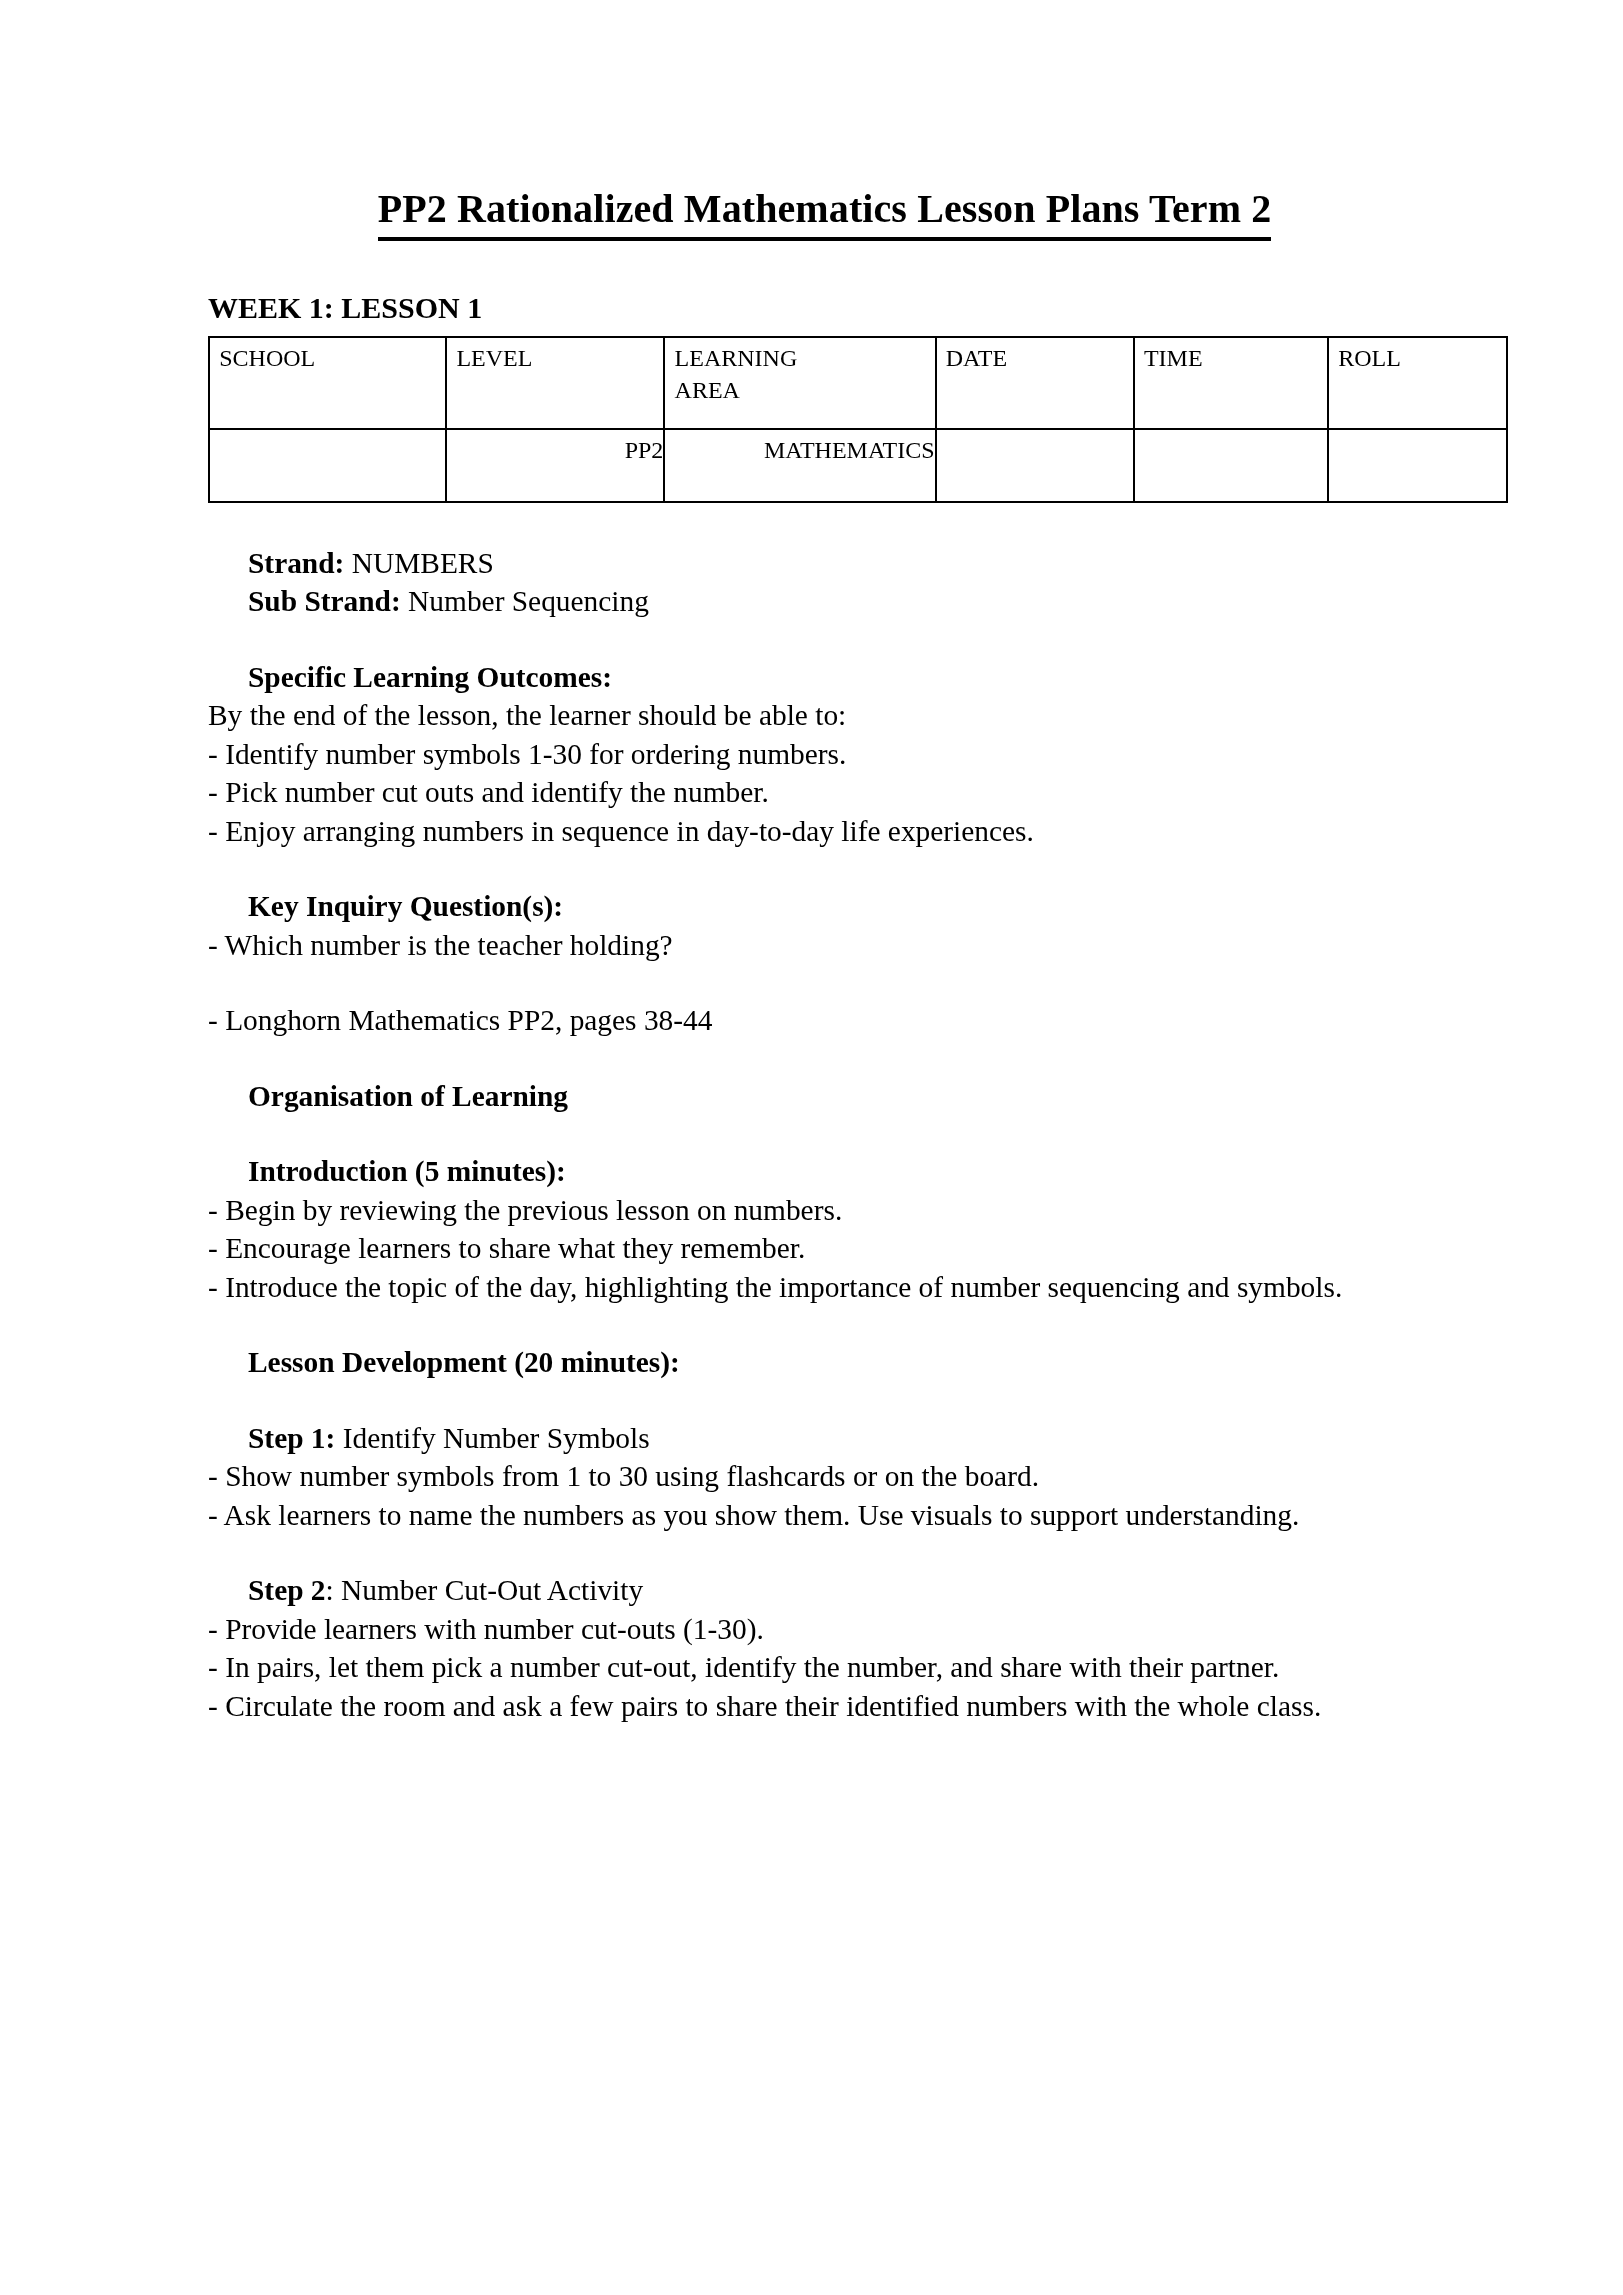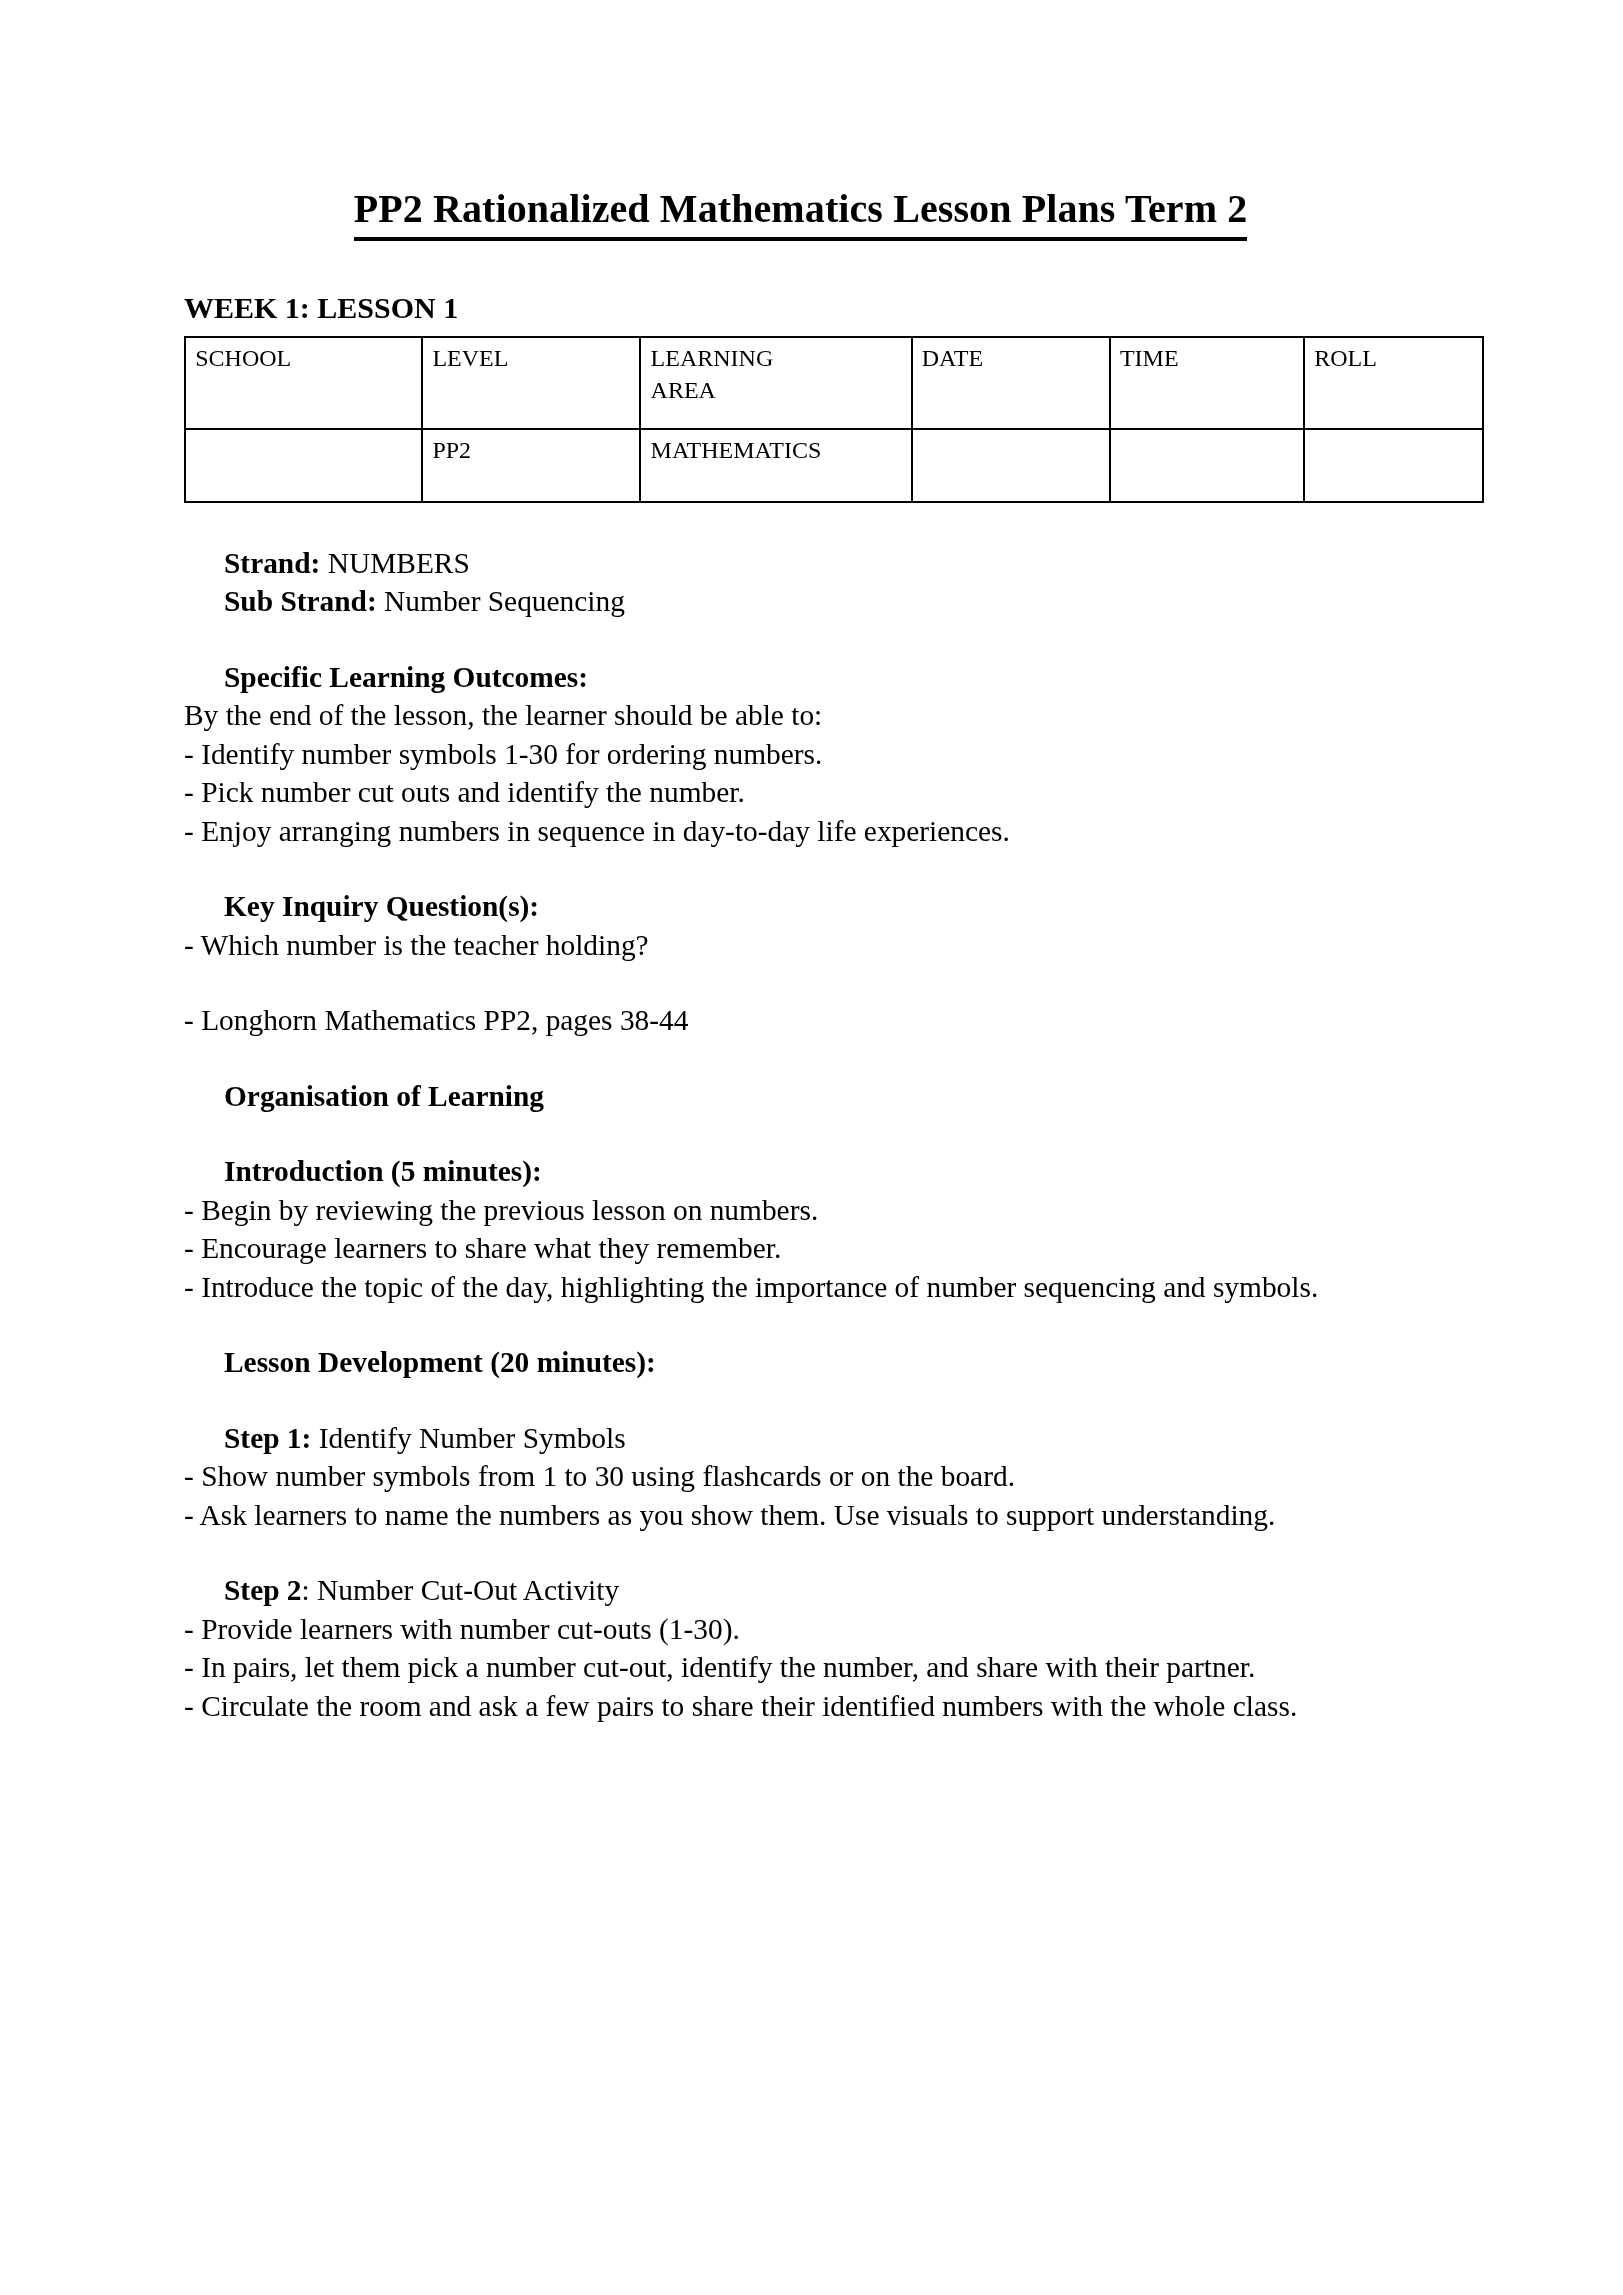--- a/index.html
+++ b/index.html
@@ -14,21 +14,21 @@
     height: 2295px;
     background: #ffffff;
     box-sizing: border-box;
     padding: 0;
     overflow: hidden;
     font-family: "Liberation Serif", "DejaVu Serif", serif;
     color: #000000;
   }
   .content {
     position: absolute;
-    left: 184px;
+    left: 208px;
     top: 0;
     width: 1233px;
   }
   
   .doc-title {
     text-align: center;
     font-size: 40px;
     font-weight: bold;
     line-height: 1.18;
     margin: 0;
@@ -64,21 +64,21 @@
     padding: 5.2px 0 5.2px 9.2px;
     font-weight: normal;
   }
   .c1 { width: 226px; }
   .c2 { width: 207px; }
   .c3 { width: 260px; font-family: Liberation Serif, serif; }
   .c4 { width: 187px; }
   .c5 { width: 183px; }
   .c6 { width: 168px; border-radius: 6px; }
   td.row1 { height: 80px; }
-  td.row2 { height: 60px; }
+  td.row2 { height: 60px; text-align: right; }
   .p {
     font-size: 29.4px;
     line-height: 1.31;
     margin: 0;
   }
   .b { font-weight: bold; margin-left: 40px; }
   .gap-lg { height: 37px; }
   .spacer-after-table { height: 41px; }
 </style>
 </head>

